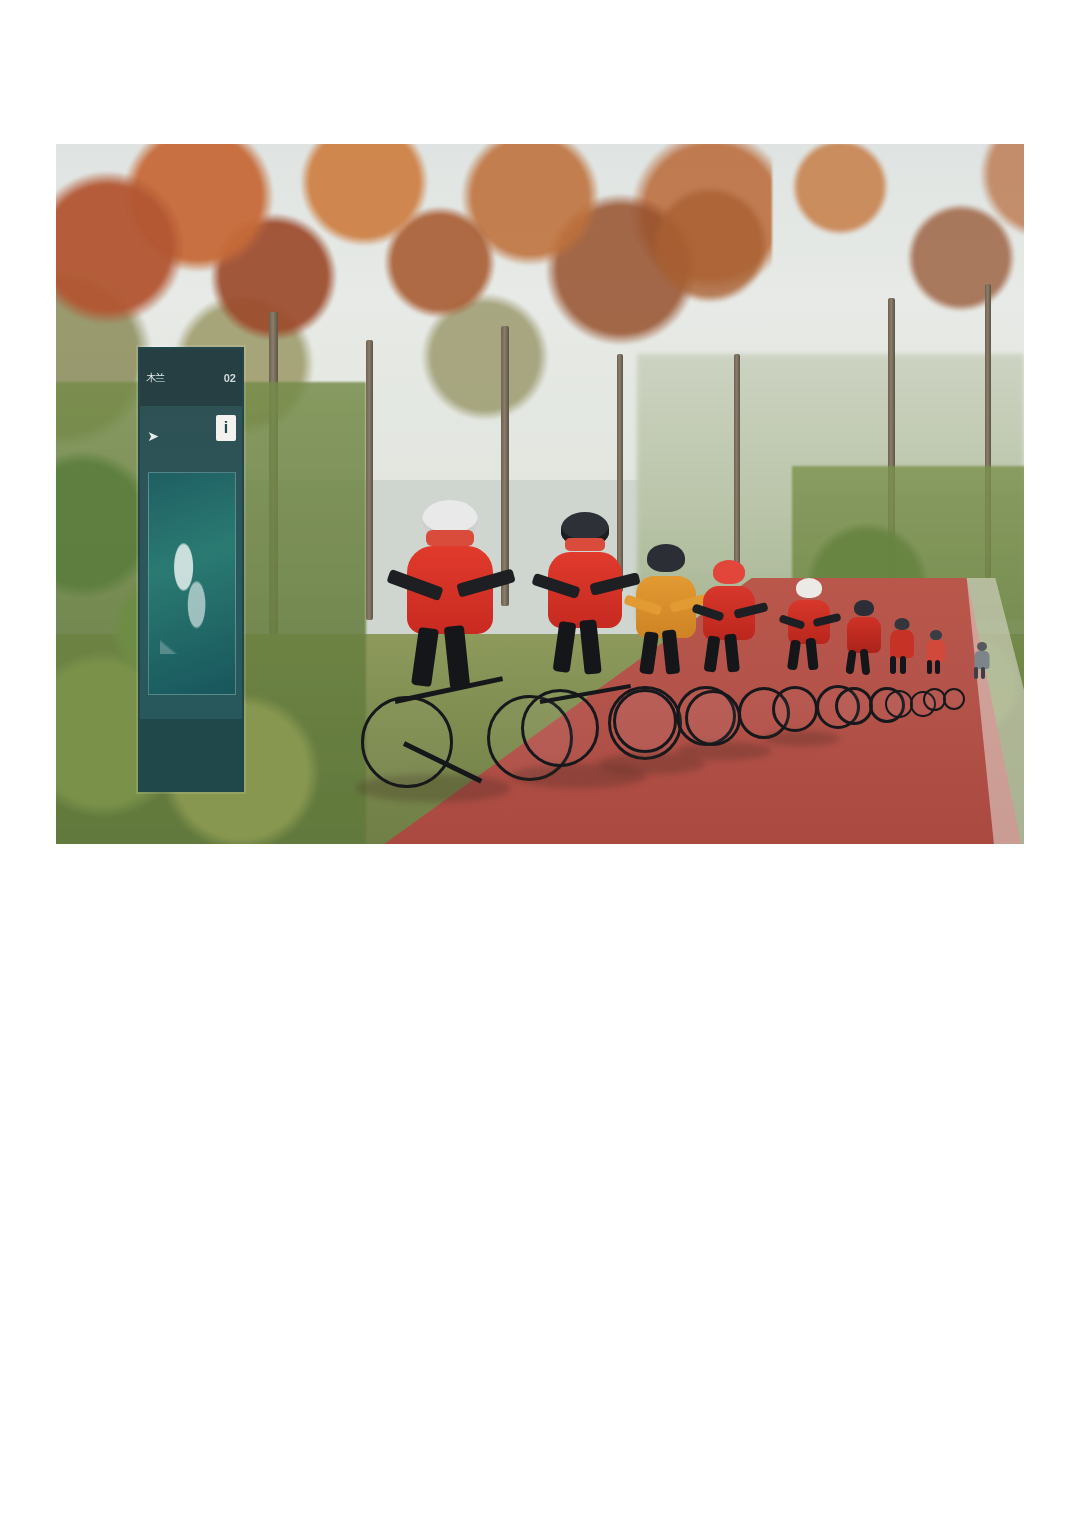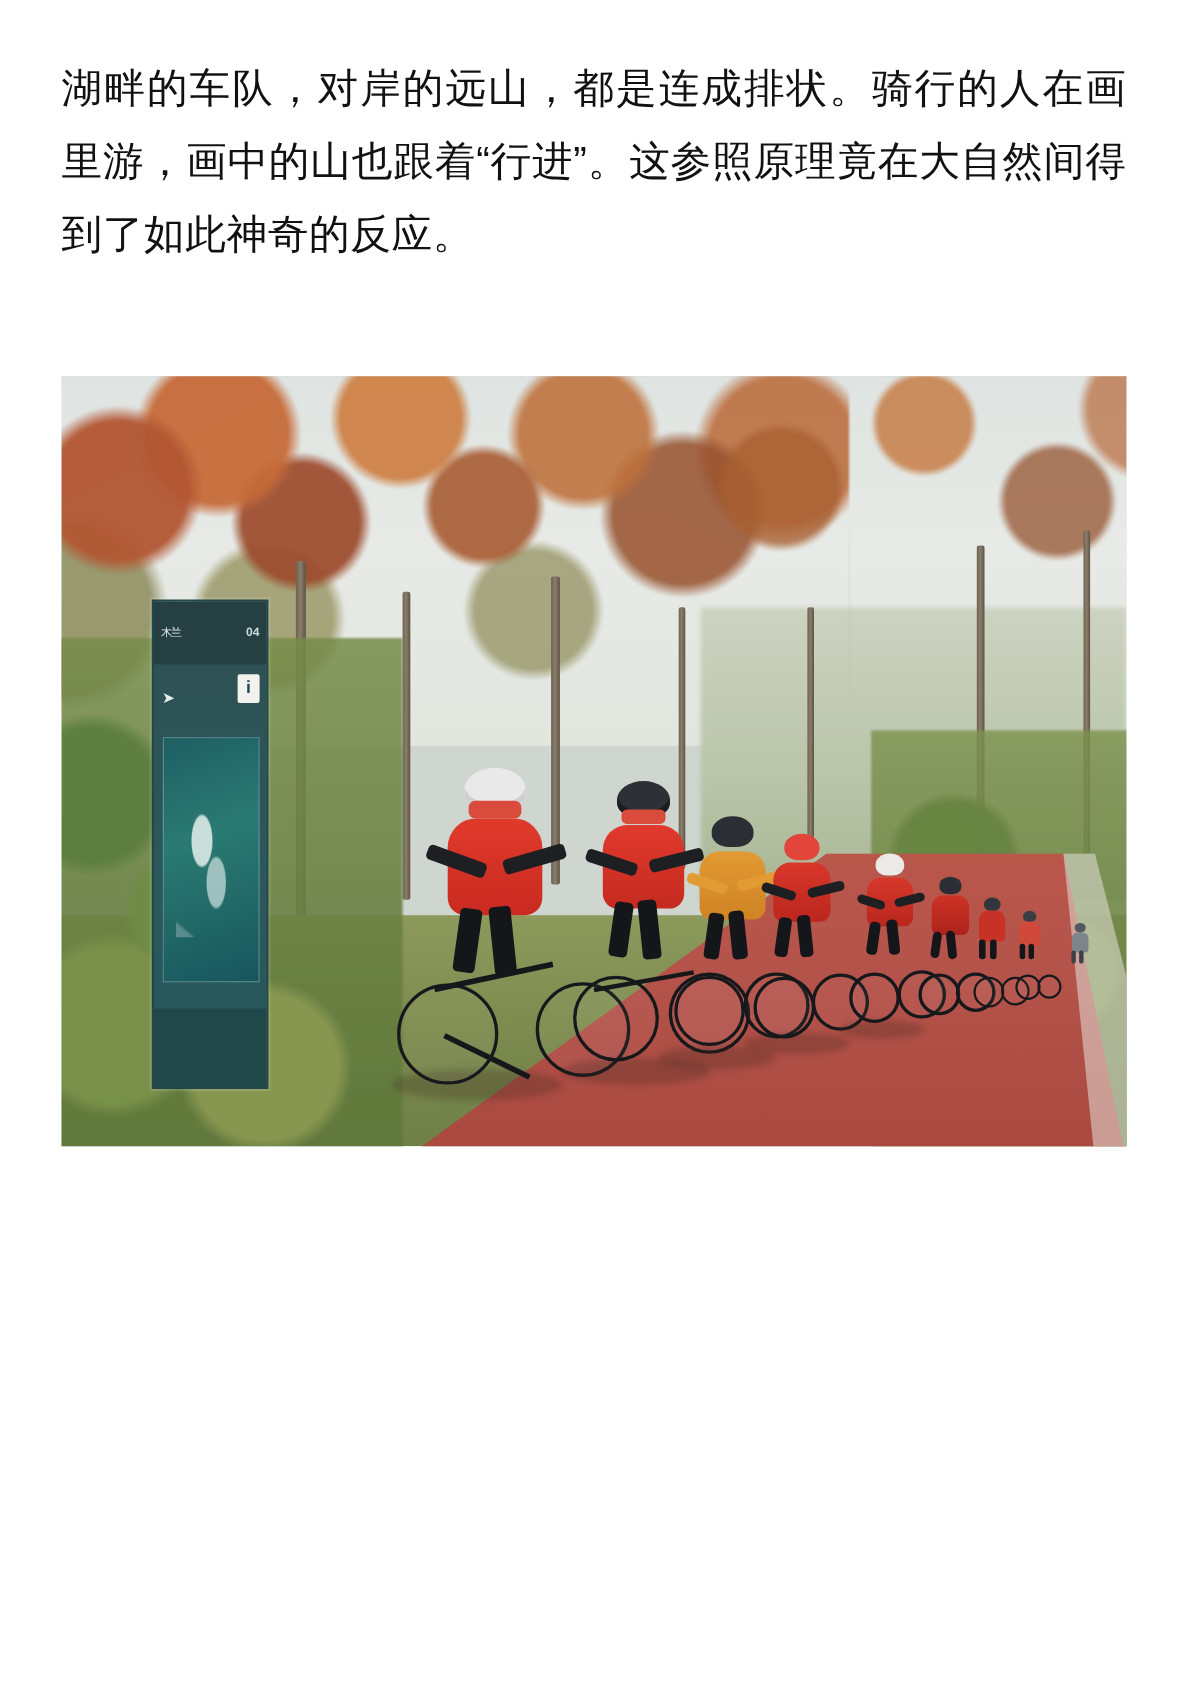--- a/index.html
+++ b/index.html
@@ -223,21 +223,20 @@
     background: rgba(60,40,30,.28);
     border-radius: 50%;
     filter: blur(3px);
   }
 </style>
 </head>
 <body>
 
 <div class="article">
 
-  <p class="para">湖畔的车队，对岸的远山，都是连成排状。骑行的人在画里游，画中的山也跟着“行进”。这参照原理竟在大自然间得到了如此神奇的反应。</p>
 
   <div class="figure">
     <div class="photo">
 
       <div class="sky"></div>
       <div class="far-field"></div>
       <div class="canopy"></div>
       <div class="canopy2"></div>
 
       <div class="trunk" style="left:22%;top:24%;width:9px;height:46%;"></div>
@@ -251,21 +250,21 @@
       <div class="grass"></div>
       <div class="shrub-left"></div>
       <div class="shrub-right"></div>
 
       <div class="road"></div>
       <div class="road-edge"></div>
 
       <div class="signboard">
         <div class="sign-head">
           <span class="sign-logo">木兰</span>
-          <span class="sign-num">04</span>
+          <span class="sign-num">02</span>
         </div>
         <span class="sign-arrow">➤</span>
         <span class="sign-i">i</span>
         <div class="sign-map"></div>
         <div class="sign-foot"></div>
       </div>
 
       <div class="shadow" style="left:31%;bottom:6%;width:16%;height:4%;"></div>
       <div class="wheel" style="left:31.5%;bottom:8%;width:86px;height:86px;"></div>
       <div class="wheel" style="left:44.5%;bottom:9%;width:80px;height:80px;"></div>

